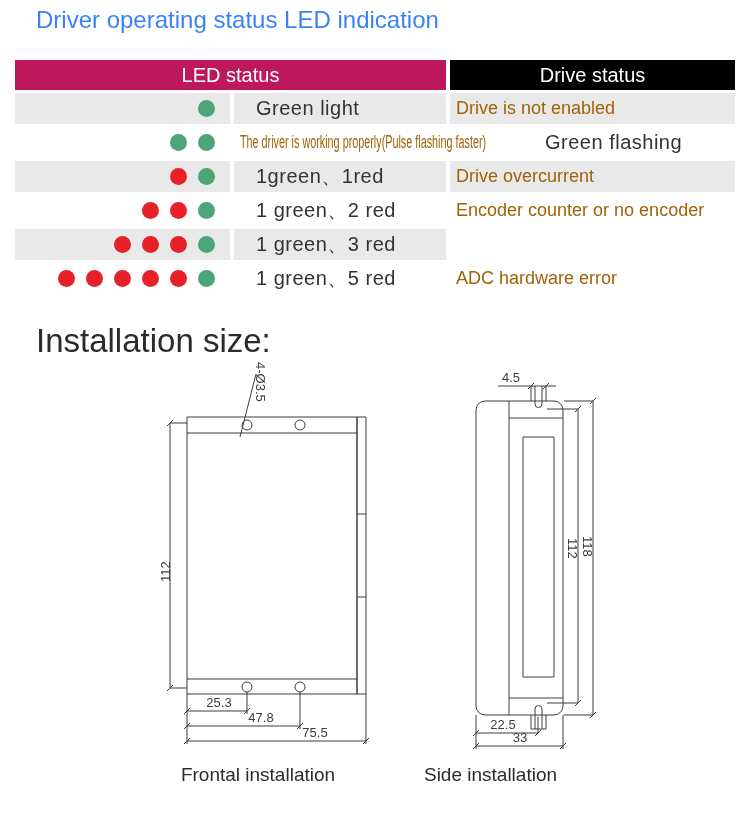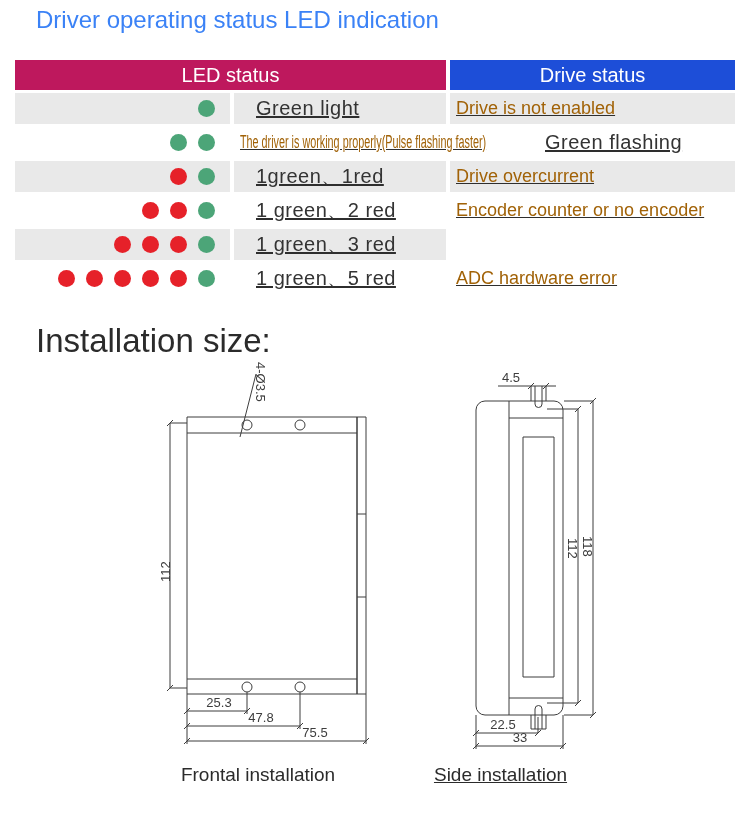--- a/index.html
+++ b/index.html
@@ -14,51 +14,51 @@
     white-space:nowrap;
   }
   .led-table { position:absolute; left:15px; top:60px; width:720px; }
   .thead { display:flex; gap:4px; height:30px; margin-bottom:3px; }
   .th {
     background:#595959; color:#ffffff; font-size:20px;
     display:flex; align-items:center; justify-content:center;
   }
   .th-led   { width:431px; }
   .th-drive { width:285px; }
-  .row { display:flex; gap:4px; height:31px; margin-bottom:3px;text-decoration:underline; }
+  .row { display:flex; gap:4px; height:31px; margin-bottom:3px; }
   .cell { display:flex; align-items:center; background:transparent; }
   .row.alt .cell { background:#e9e9e9; }
   .cell-dots { width:215px; justify-content:flex-end; padding-right:15px; gap:11px; }
   .dot { width:17px; height:17px; border-radius:50%; flex:0 0 auto; }
   .cell-led  { width:212px; padding-left:22px; font-size:20px; color:#333; letter-spacing:0.5px; white-space:nowrap; }
   .cell-drive { width:285px; padding-left:6px; font-size:18px; color:#a16207; white-space:nowrap; }
   .cell-drive .condensed {
     display:inline-block; transform:scaleX(0.6); transform-origin:left center; white-space:nowrap;
   }
   .section-title {
     position:absolute; left:36px; top:322px;
     font-size:33px; font-weight:400; color:#2b2b2b; white-space:nowrap;
   }
   .drawing-svg { position:absolute; left:0; top:0; width:742px; height:826px; pointer-events:none; }
   .drawing-svg * { vector-effect:non-scaling-stroke; }
   .caption { position:absolute; top:764px; font-size:19px; color:#2b2b2b; text-align:center; white-space:nowrap; }
   .caption-frontal { left:150px; width:216px; }
-  .caption-side    { left:408px; width:185px;text-decoration:underline; }
+  .caption-side    { left:398px; width:185px; }
 </style>
 </head>
 <body>
 
 <div class="page">
 
   <h1 class="main-title">Driver operating status LED indication</h1>
 
   <div class="led-table">
     <div class="thead">
       <div class="th th-led" style="background: #be185d;">LED status</div>
-      <div class="th th-drive" style="background: #1d4ed8;">Drive status</div>
+      <div class="th th-drive" style="background: #000000;">Drive status</div>
     </div>
     <div id="led-rows">
         <div class="row alt">
           <div class="cell cell-dots">
             <span class="dot" style="background: rgb(76, 165, 120);"></span>
           </div>
           <div class="cell cell-led">Green light</div>
           <div class="cell cell-drive">Drive is not enabled</div>
         </div>
         <div class="row">

